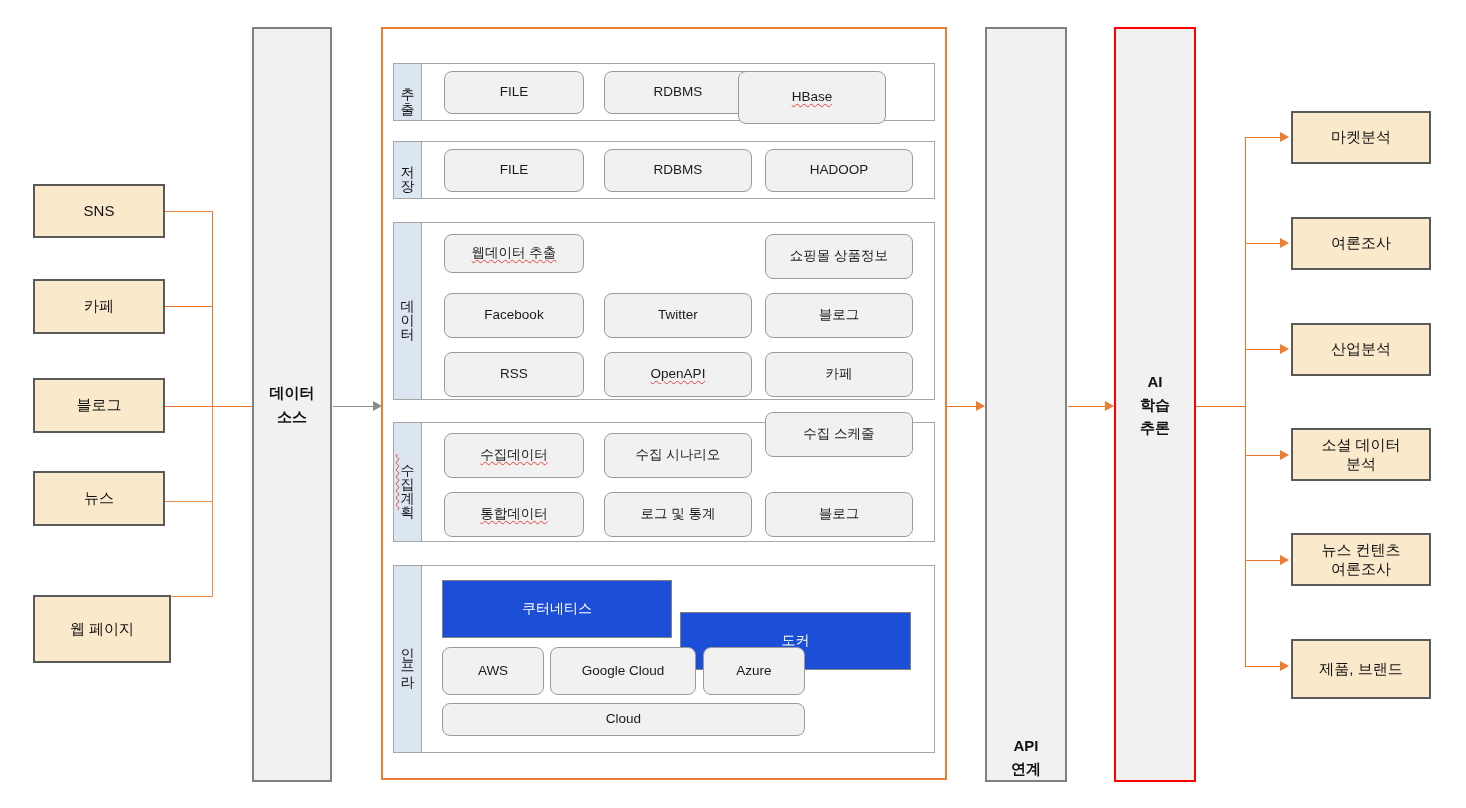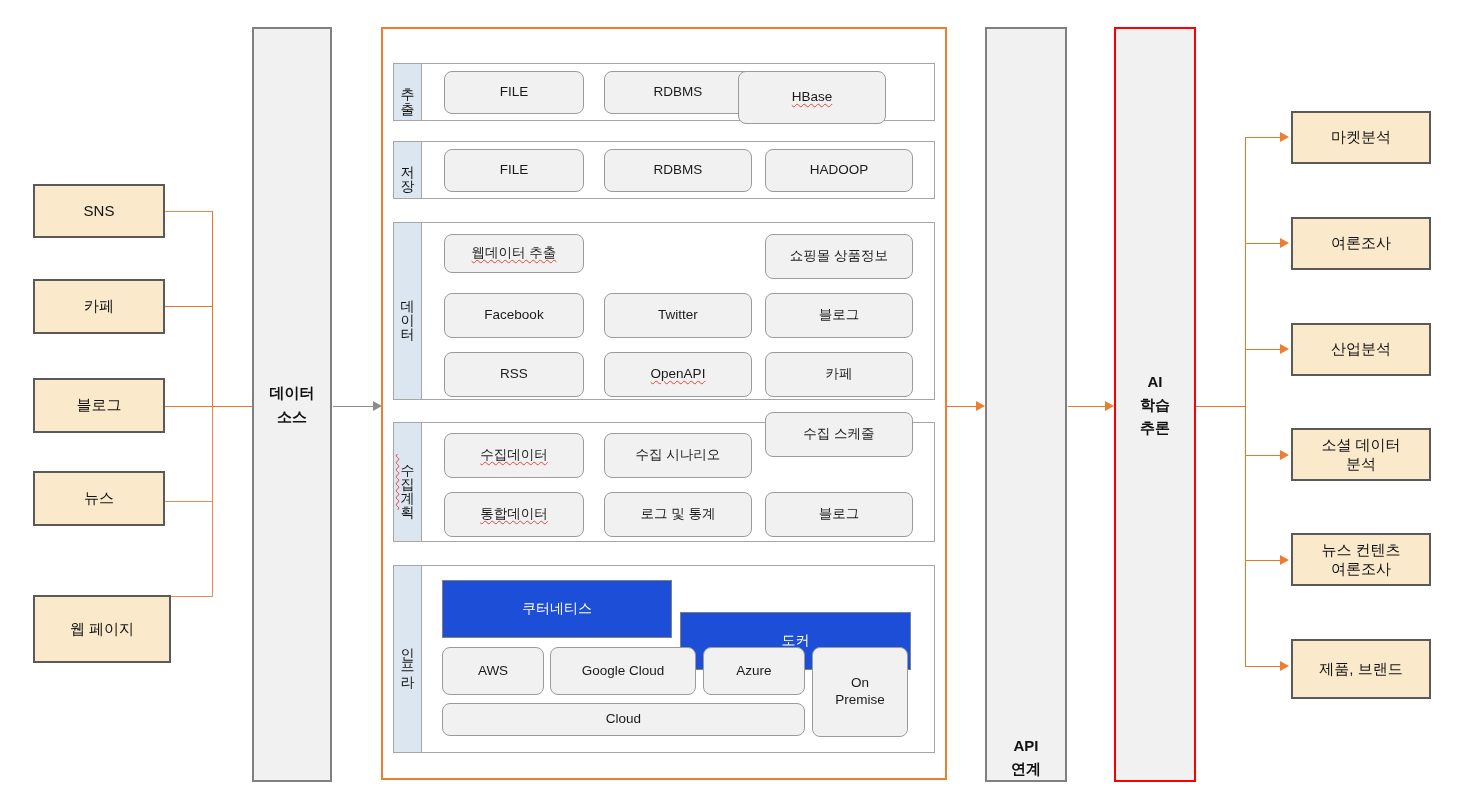--- a/index.html
+++ b/index.html
@@ -259,24 +259,20 @@
   </div>
   <div class="chip" style="left:442px;top:647px;width:102px;height:48px;">
     <span>AWS</span>
   </div>
   <div class="chip" style="left:550px;top:647px;width:146px;height:48px;">
     <span>Google Cloud</span>
   </div>
   <div class="chip" style="left:703px;top:647px;width:102px;height:48px;">
     <span>Azure</span>
   </div>
-  <div class="chip" style="left:812px;top:647px;width:96px;height:90px;flex-direction:column;">
-    <span>On</span>
-    <span>Premise</span>
-  </div>
   <div class="chip" style="left:442px;top:703px;width:363px;height:33px;">
     <span>Cloud</span>
   </div>
 
   <div class="ln-h strong" style="left:947px;top:406px;width:33px;"></div>
   <div class="arrow-r" style="left:976px;top:401px;"></div>
 
   <div class="col-box" style="left:985px;top:27px;width:82px;height:755px;align-items:flex-end;">
     <div>
       <div>API</div>

